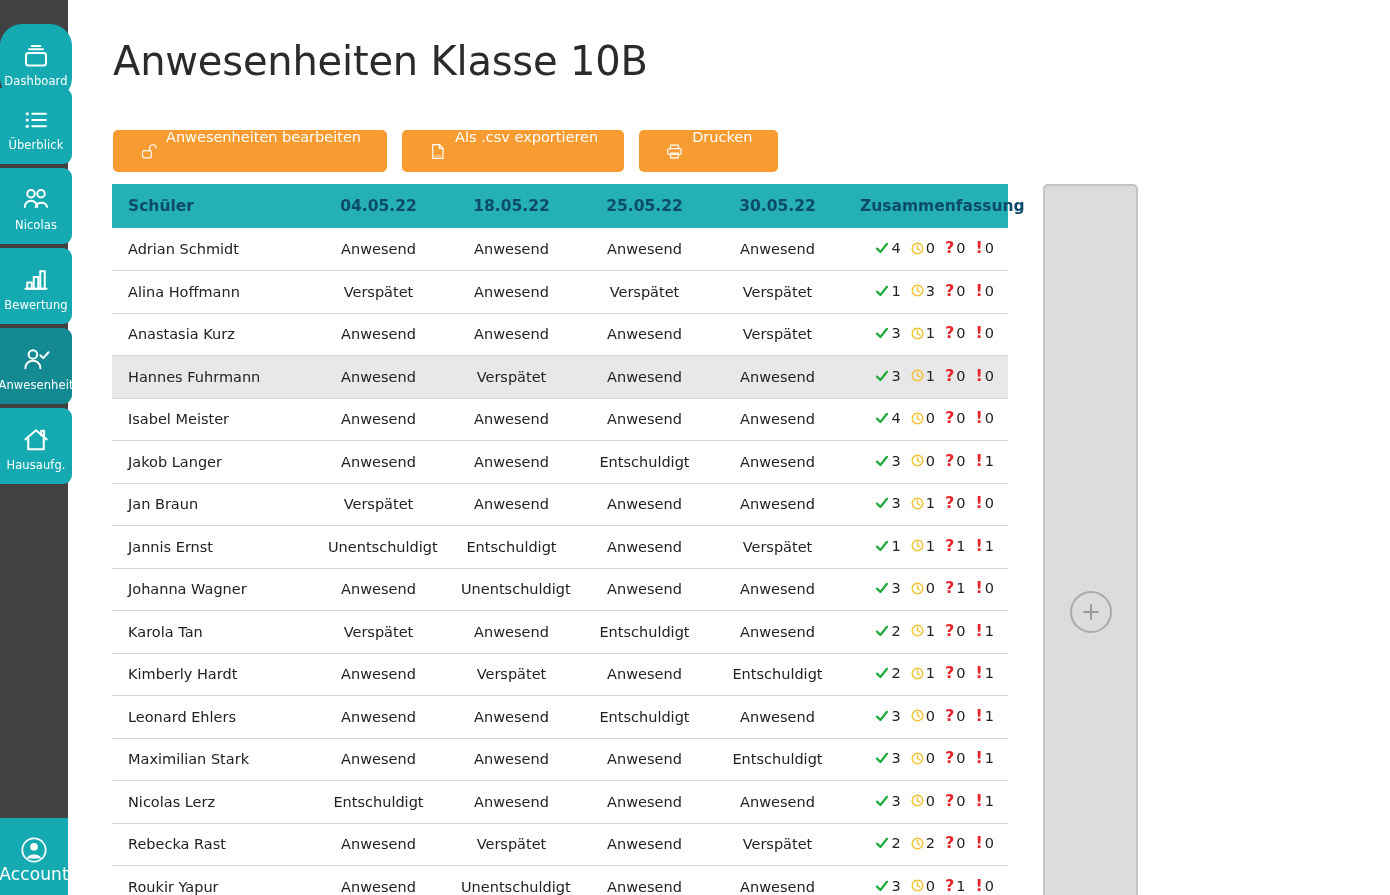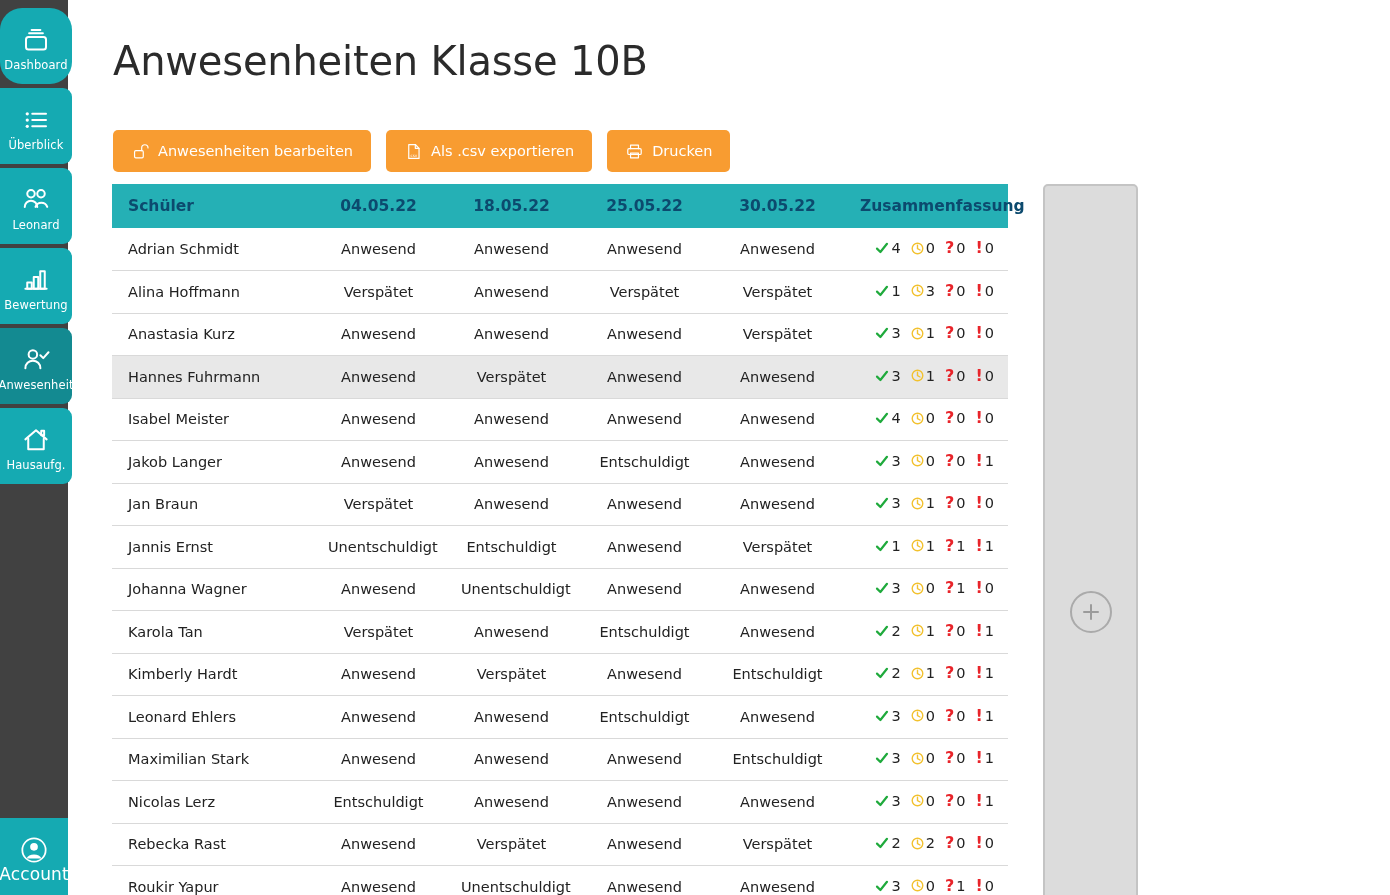--- a/index.html
+++ b/index.html
@@ -53,22 +53,22 @@
     font-size: 40px; font-weight: 400; color: #2b2b2b;
     letter-spacing: -0.2px; white-space: nowrap;
   }
 
   
   #toolbar { position: absolute; left: 45px; top: 130px; display: flex; gap: 15px; }
   .tbtn {
     height: 42px; background: #f89c31;
     border: none; border-radius: 5px;
     color: #ffffff; font-family: "DejaVu Sans", sans-serif;
-    font-size: 14.5px; display: inline-flex; align-items: center;
-    gap: 8px; padding: 0 18px; cursor: pointer; white-space: nowrap;
+    font-size: 14.5px; display: inline-flex; 
+    gap: 8px; padding: 0 26px; cursor: pointer; white-space: nowrap;
   }
   .tbtn .ic { display:flex; align-items:center; }
   .tbtn .ic svg { display:block; }
   .tbtn-label { line-height: 1; }
 
   
   #table-wrap { position: absolute; left: 44px; top: 184px; width: 830px; }
   table { width: 830px; border-collapse: collapse; table-layout: fixed; }
   thead th {
     background: #25b0b5; color: #0c4a6e;
@@ -117,21 +117,21 @@
   }
   #add-card-button svg { display:block; }
 </style>
 </head>
 <body>
 
 <div id="app">
 
   <nav id="sidebar">
     <div id="nav-items">
-        <div class="nav-item" style="top: 8px; height: 76px; border-radius: 22px;">
+        <div class="nav-item" style="top: 24px; height: 76px; border-radius: 22px;">
           <span class="nav-icon">
             <svg width="30" height="30" viewBox="0 0 24 24" fill="none" stroke="#ffffff" stroke-width="1.6" stroke-linecap="round" stroke-linejoin="round">
               <rect x="4" y="9.5" width="16" height="10" rx="2"></rect>
               <line x1="6.5" y1="6.5" x2="17.5" y2="6.5"></line>
               <line x1="8.5" y1="4" x2="15.5" y2="4"></line>
             </svg>
           </span>
           <span class="nav-label">Dashboard</span>
         </div>
         <div class="nav-item" style="top: 88px; height: 76px;">
@@ -149,21 +149,21 @@
         </div>
         <div class="nav-item" style="top: 168px; height: 76px;">
           <span class="nav-icon">
             <svg width="30" height="30" viewBox="0 0 24 24" fill="none" stroke="#ffffff" stroke-width="1.6" stroke-linecap="round" stroke-linejoin="round">
               <circle cx="8" cy="7" r="3"></circle>
               <circle cx="16" cy="7" r="3"></circle>
               <path d="M3 17.5a5 5 0 0 1 10 0"></path>
               <path d="M11.6 17.5a5 5 0 0 1 9.4 0"></path>
             </svg>
           </span>
-          <span class="nav-label">Leonard</span>
+          <span class="nav-label">Nicolas</span>
         </div>
         <div class="nav-item" style="top: 248px; height: 76px;">
           <span class="nav-icon">
             <svg width="30" height="30" viewBox="0 0 24 24" fill="none" stroke="#ffffff" stroke-width="1.6" stroke-linecap="round" stroke-linejoin="round">
               <line x1="3.5" y1="19" x2="20.5" y2="19"></line>
               <rect x="5" y="14" width="3.6" height="5"></rect>
               <rect x="10.2" y="9.5" width="3.6" height="9.5"></rect>
               <rect x="15.4" y="5" width="3.6" height="14"></rect>
             </svg>
           </span>

